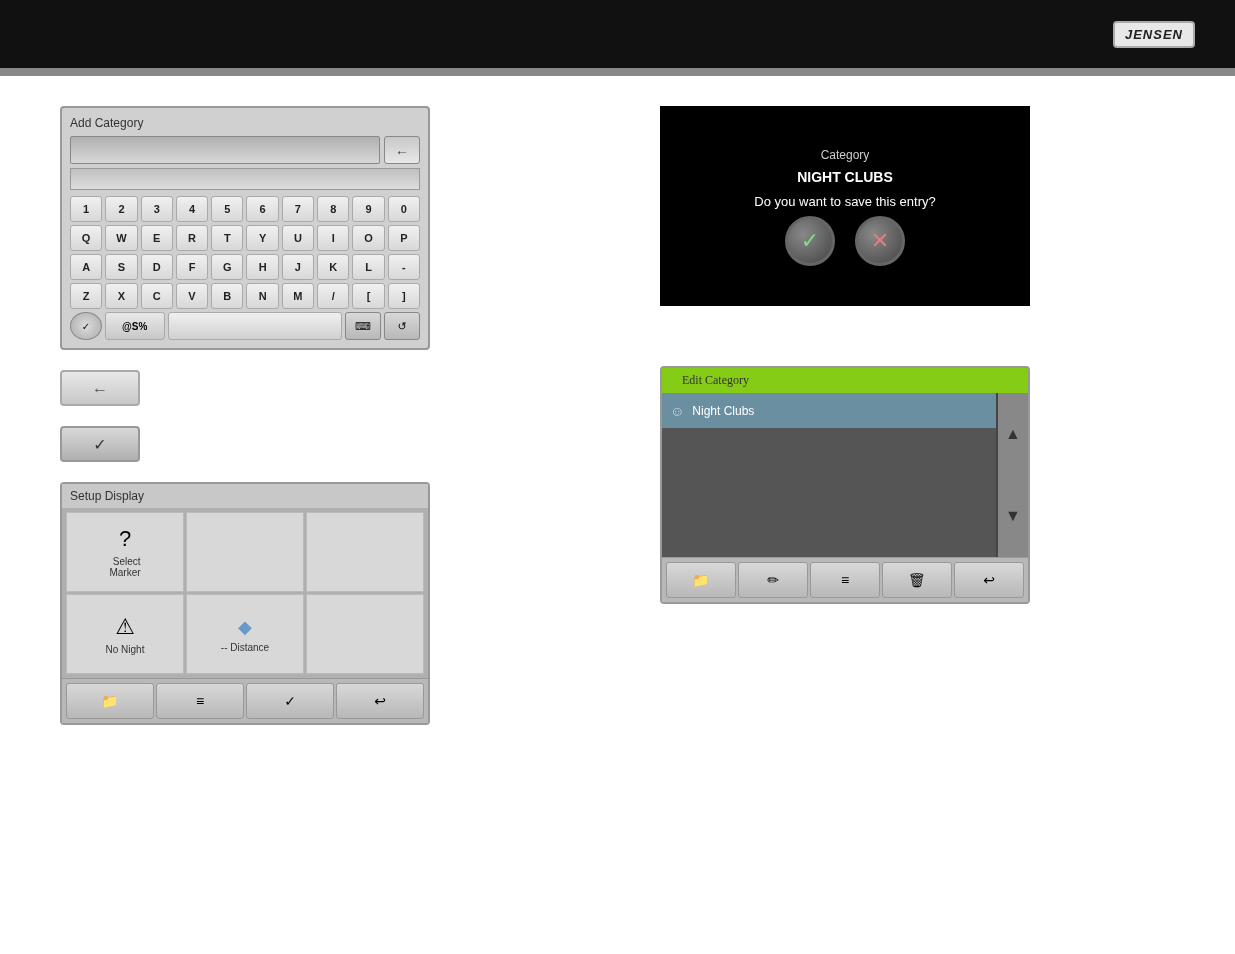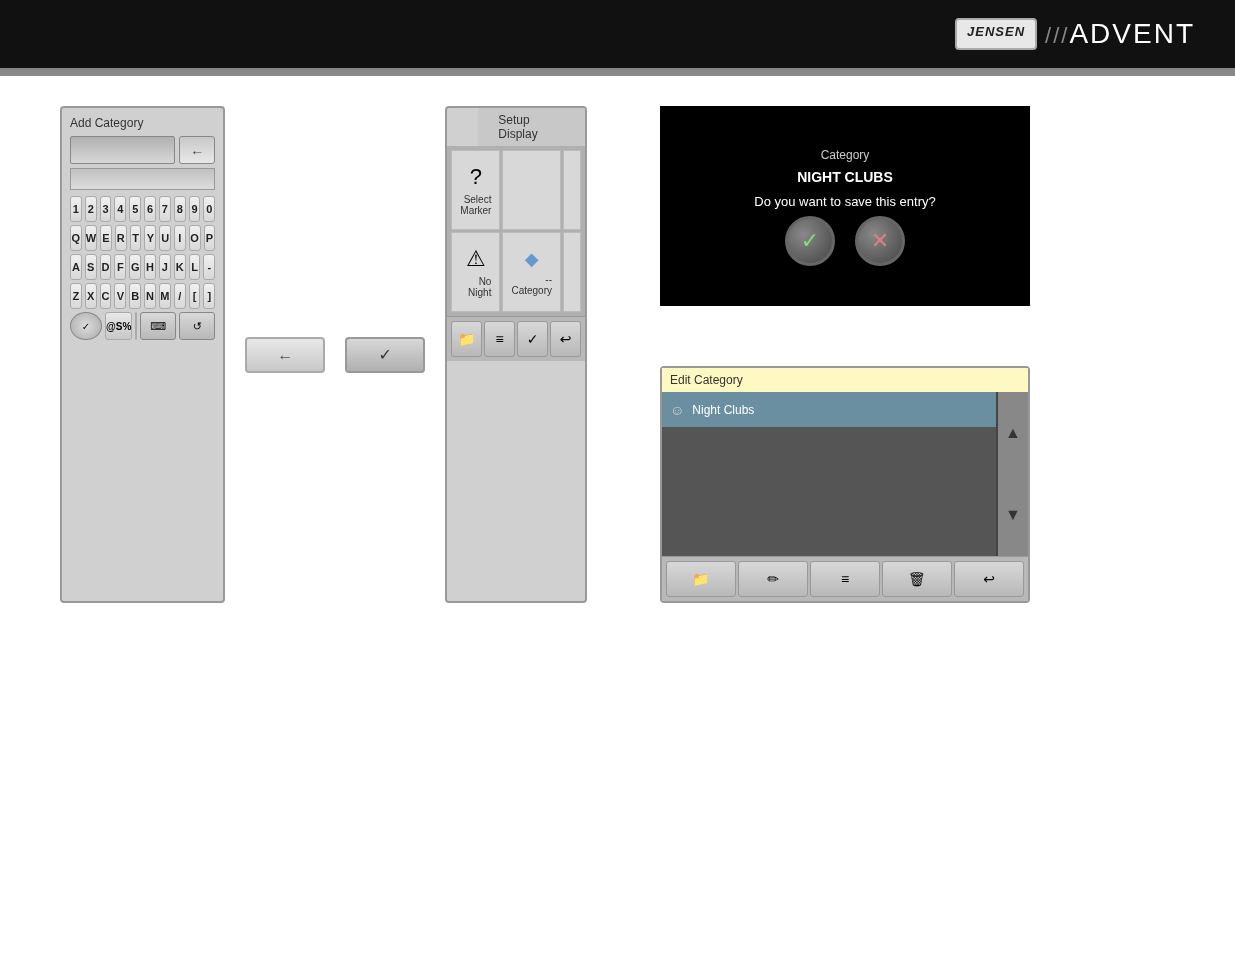--- a/index.html
+++ b/index.html
@@ -56,21 +56,21 @@
       display: flex;
       flex-direction: row;
       padding: 20px 60px;
       gap: 40px;
       margin-top: 10px;
     }
 
     
     .left-col {
       display: flex;
-      flex-direction: row;
+      flex-direction: column;
       gap: 20px;
       width: 380px;
     }
 
     
     .right-col {
       display: flex;
       flex-direction: column;
       gap: 20px;
       width: 380px;
@@ -225,23 +225,22 @@
     
     .setup-display-panel {
       background: #d0d0d0;
       border: 2px solid #999;
       border-radius: 4px;
       width: 370px;
     }
     .setup-title {
       font-size: 12px;
       color: #333;
-      padding: 5px 20px;
+      padding: 5px 8px;
       background: #c8c8c8;
-      margin-left: 31px;
     }
     .setup-grid {
       display: grid;
       grid-template-columns: repeat(3, 1fr);
       grid-template-rows: repeat(2, 80px);
       gap: 2px;
       padding: 4px;
       background: #b0b0b0;
     }
     .setup-cell {
@@ -331,22 +330,23 @@
     
     .edit-category-panel {
       background: #d0d0d0;
       border: 2px solid #999;
       border-radius: 4px;
       width: 370px;
     }
     .edit-title {
       font-size: 12px;
       color: #333;
-      padding: 5px 8px;
-      background: #fef9c3;
+      padding: 5px 20px;
+      background: #84cc16;
+      font-family: Liberation Serif, serif;
     }
     .edit-list {
       display: flex;
       flex-direction: column;
       background: #444;
       position: relative;
     }
     .edit-list-item {
       height: 36px;
       display: flex;
@@ -422,23 +422,20 @@
       align-items: center;
       gap: 10px;
     }
   </style>
 </head>
 <body>
 
 <div class="header">
   <div class="header-logo">
     <div class="jensen-logo">JENSEN</div>
-    <div class="advent-logo">
-      <span style="color:#888; font-weight:100; font-size:22px;">///</span><span style="font-weight:300; letter-spacing:2px;">ADVENT</span>
-    </div>
   </div>
 </div>
 <div class="subheader"></div>
 
 <div class="main-content">
 
   <div class="left-col">
 
     <div class="add-category-panel">
       <div class="panel-title">Add Category</div>
@@ -526,21 +523,21 @@
         </div>
         <div class="setup-cell"></div>
         <div class="setup-cell"></div>
 
         <div class="setup-cell">
           <span class="setup-icon">⚠</span>
           <span class="setup-cell-label">No Night</span>
         </div>
         <div class="setup-cell">
           <span class="setup-icon" style="font-size:18px; color:#6699cc;">◆</span>
-          <span class="setup-cell-label">-- Category</span>
+          <span class="setup-cell-label">-- Distance</span>
         </div>
         <div class="setup-cell"></div>
       </div>
       <div class="setup-bottom">
         <div class="setup-bottom-btn">📁</div>
         <div class="setup-bottom-btn">≡</div>
         <div class="setup-bottom-btn">✓</div>
         <div class="setup-bottom-btn">↩</div>
       </div>
     </div>

